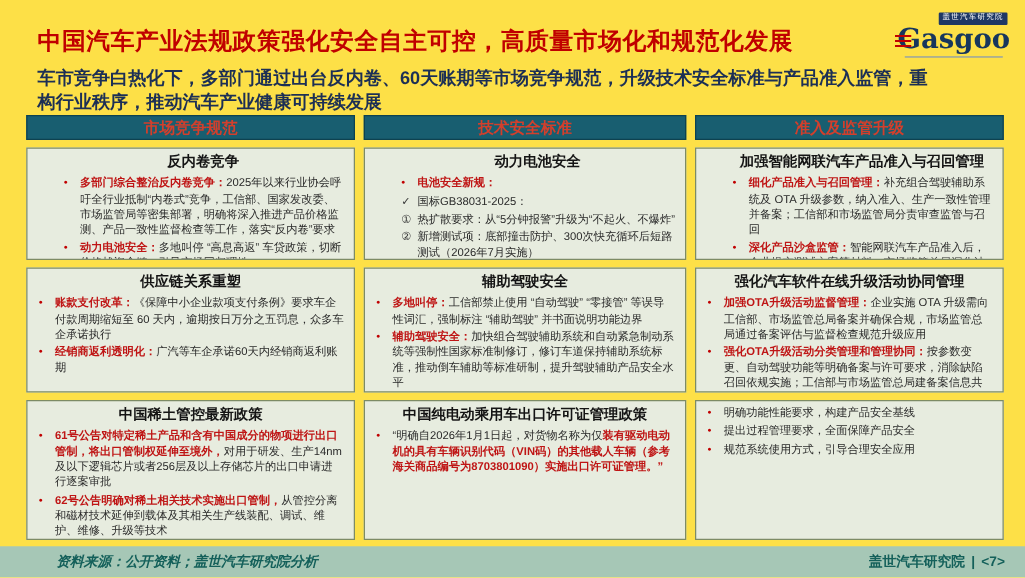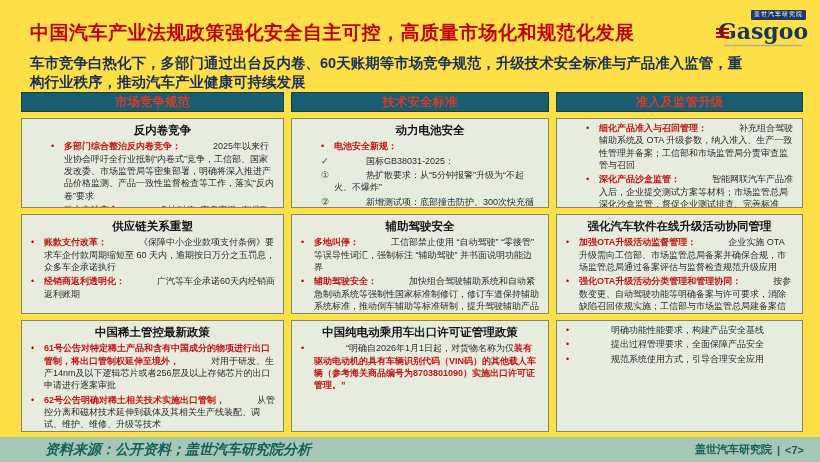--- a/index.html
+++ b/index.html
@@ -26,25 +26,25 @@
   .col-header{background:#185e70;border:1px solid #0d4250;color:#d23f2c;
     font-weight:bold;font-size:12.5px;text-align:center;height:20px;line-height:19px;box-sizing:border-box;}
   .box{background:#e7ecdf;border:1px solid #7d8b65;padding:3px 8px 2px;box-sizing:border-box;overflow:hidden;}
   .h1{height:90px;padding-left:28px;}.h2{height:100px;}.h3{height:112px;}
   .box-title{text-align:center;font-weight:bold;font-size:11.5px;color:#141414;line-height:1.25;margin:1px 0 3px;}
   .bullet{display:flex;font-size:9px;line-height:1.37;color:#2a2a2a;margin-bottom:2px;}
   .marker{flex:none;width:13px;padding-left:1px;color:#3a3a3a;}
   .marker.red{color:#c00000;}
   .btext{flex:1;}
   .lead{color:#bf1515;font-weight:bold;}
-  .pre,.rest{color:#2a2a2a;margin-left:32px;}
+  .pre,.rest{color:#2a2a2a;}
   
   .footer{position:absolute;left:0;bottom:0;width:820px;height:25px;background:#a6c7b6;
     display:flex;justify-content:space-between;align-items:center;padding:0 16px 0 45px;box-sizing:border-box;}
-  .source{font-size:14px;font-style:italic;font-weight:bold;color:#14605a;}
+  .source{font-size:11px;font-style:italic;font-weight:bold;color:#14605a;}
   .brand-wrap{font-size:11px;font-weight:bold;color:#14605a;display:flex;gap:5px;align-items:center;}
 </style>
 </head>
 <body>
 
 <div class="slide">
 
   <div class="header-row">
     <div class="title">中国汽车产业法规政策强化安全自主可控，高质量市场化和规范化发展</div>
     <div class="logo">
@@ -129,20 +129,21 @@
           <div class="box-title">中国纯电动乘用车出口许可证管理政策</div>
           <div class="bullet">
             <span class="marker red">•</span>
             <span class="btext"><span class="pre">“明确自2026年1月1日起，对货物名称为仅</span><span class="lead">装有驱动电动机的具有车辆识别代码（VIN码）的其他载人车辆（参考海关商品编号为8703801090）实施出口许可证管理。”</span></span>
           </div>
         </div>
       </div>
       <div class="column col2">
         <div class="col-header">准入及监管升级</div>
         <div class="box h1">
+          <div class="box-title">加强智能网联汽车产品准入与召回管理</div>
           <div class="bullet">
             <span class="marker red">•</span>
             <span class="btext"><span class="lead">细化产品准入与召回管理：</span><span class="rest">补充组合驾驶辅助系统及 OTA 升级参数，纳入准入、生产一致性管理并备案；工信部和市场监管局分责审查监管与召回</span></span>
           </div>
           <div class="bullet">
             <span class="marker red">•</span>
             <span class="btext"><span class="lead">深化产品沙盒监管：</span><span class="rest">智能网联汽车产品准入后，企业提交测试方案等材料；市场监管总局深化沙盒监管，督促企业测试排查、完善标准</span></span>
           </div>
         </div>
         <div class="box h2">

